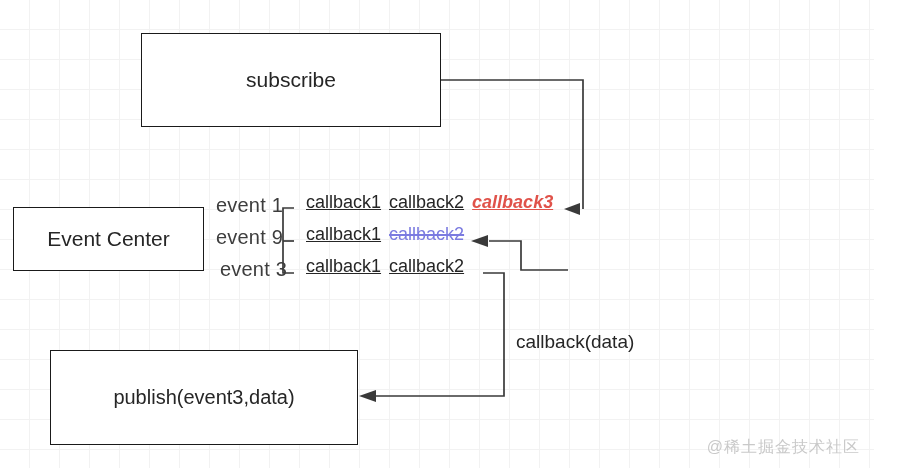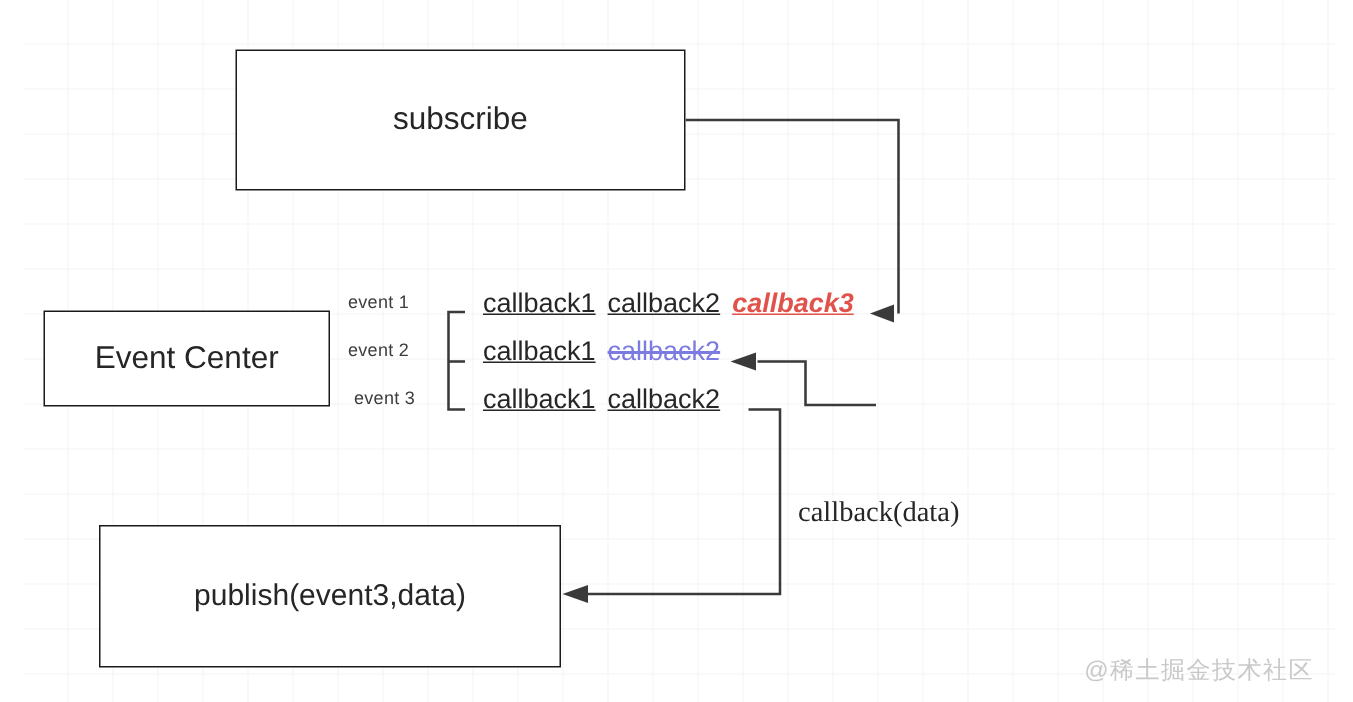--- a/index.html
+++ b/index.html
@@ -18,21 +18,20 @@
     position: relative;
     width: 874px;
     height: 468px;
     background-color: #ffffff;
     background-image:
       linear-gradient(to right, #f2f2f2 1px, transparent 1px),
       linear-gradient(to bottom, #f2f2f2 1px, transparent 1px);
     background-size: 30px 30px;
     background-position: -1px -1px;
     overflow: hidden;
-    margin-left: 16px;
   }
   .box {
     position: absolute;
     box-sizing: border-box;
     border: 1.6px solid #1a1a1a;
     background: #ffffff;
     display: flex;
     flex-direction: column;
     align-items: center;
     justify-content: center;
@@ -67,21 +66,21 @@
   
   #event-list {
     position: absolute;
     left: 216px;
     top: 194px;
     width: 340px;
     height: 95px;
   }
   .event-label {
     position: absolute;
-    font-size: 12px;
+    font-size: 20px;
     color: #3d3d3d;
     white-space: nowrap;
     letter-spacing: 0.2px;
   }
   #event-label-0 { left: 0px;  top: 0px; }
   #event-label-1 { left: 0px;  top: 32px; }
   #event-label-2 { left: 4px;  top: 64px; }
 
   .callback-row {
     position: absolute;
@@ -109,21 +108,20 @@
     font-style: italic;
   }
 
   #callback-data-label {
     position: absolute;
     left: 516px;
     top: 331px;
     font-size: 19px;
     color: #262626;
     white-space: nowrap;
-    font-family: Liberation Serif, serif;
   }
 
   #watermark {
     position: absolute;
     right: 14px;
     bottom: 10px;
     font-size: 16px;
     color: #c9c9c9;
     white-space: nowrap;
     letter-spacing: 1px;
@@ -170,21 +168,21 @@
   <div class="box" id="box-event-center">
     <div>Event Center</div>
   </div>
 
   <div class="box" id="box-publish">
     <div>publish(event3,data)</div>
   </div>
 
   <div id="event-list">
     <div class="event-label" id="event-label-0">event 1</div>
-    <div class="event-label" id="event-label-1">event 2</div>
+    <div class="event-label" id="event-label-1">event 9</div>
     <div class="event-label" id="event-label-2">event 3</div>
 
     <div class="callback-row" id="callback-row-0">
       <span class="cb">callback1</span><span class="cb">callback2</span><span class="cb cb-new">callback3</span>
     </div>
 
     <div class="callback-row" id="callback-row-1">
       <span class="cb">callback1</span><span class="cb cb-strike">callback2</span>
     </div>
 

